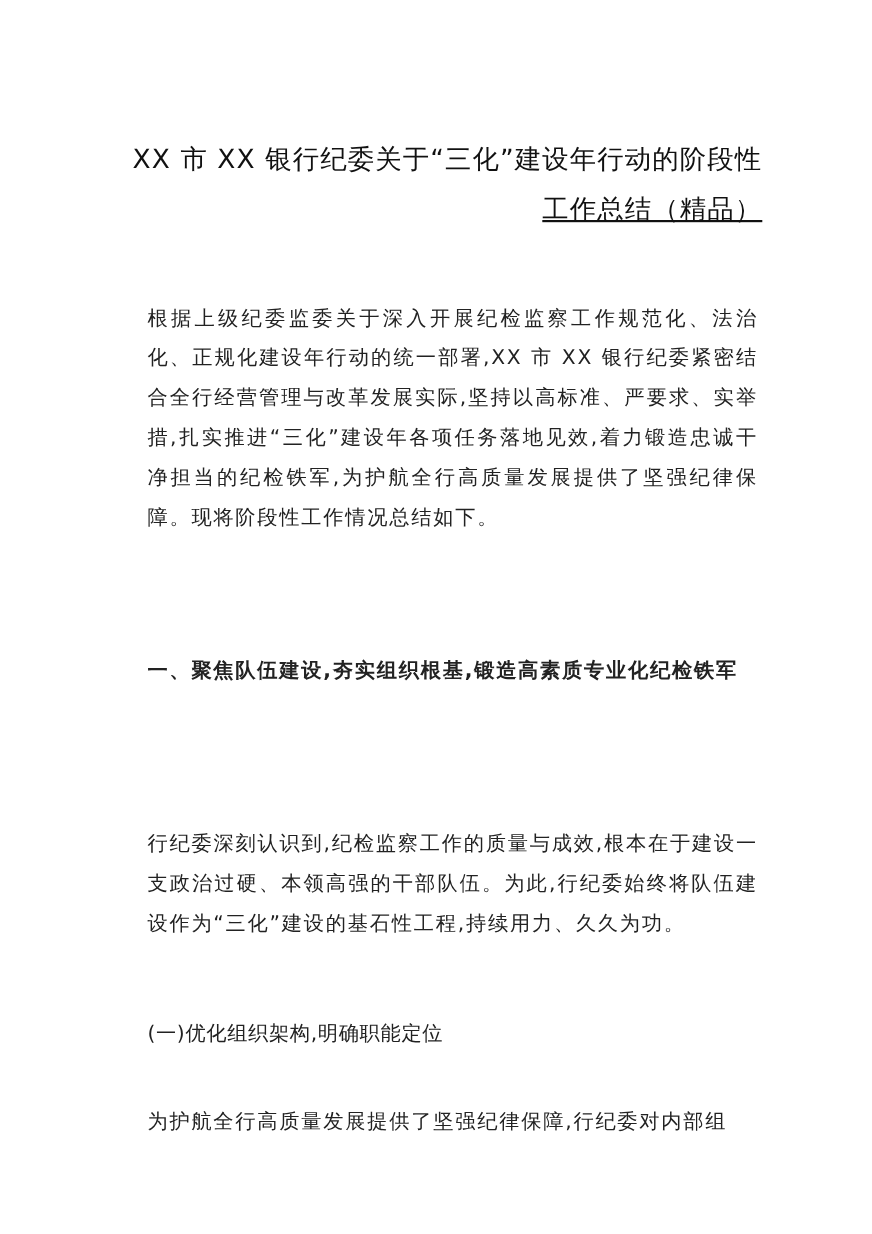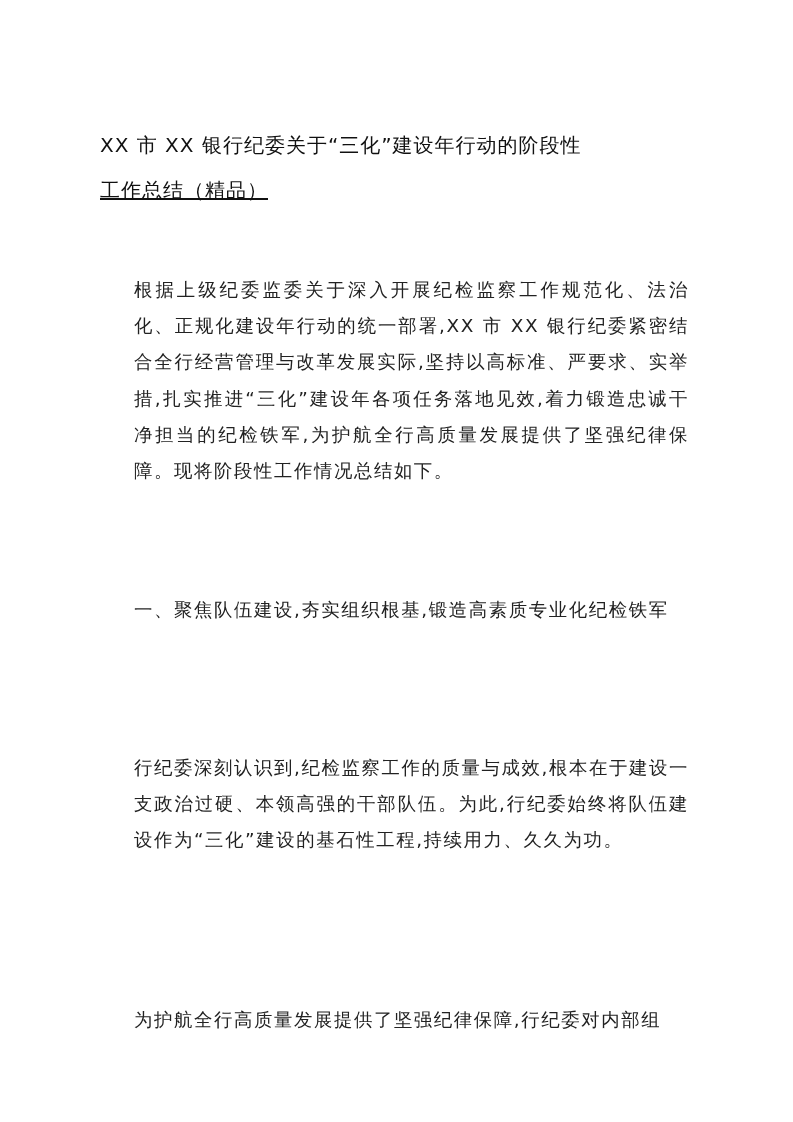--- a/index.html
+++ b/index.html
@@ -1,35 +1,36 @@
 <!DOCTYPE html>
 <html><head>
 <meta charset="utf-8">
 <style>
   html, body { margin: 0; padding: 0; background: #ffffff; }
   body { width: 793px; height: 1122px; position: relative; overflow: hidden;
          font-family: "DejaVu Sans", "Liberation Sans", sans-serif; color: #1a1a1a; }
   .page { position: absolute; left: 0; top: 0; width: 793px; height: 1122px; background: #fff; }
-  .title { position: absolute; left: 100px; width: 593px; text-align: left;
-           font-size: 20px; line-height: 50px; letter-spacing: 1px; color: #111; }
+  .title { position: absolute; left: 100px; width: 593px; text-align: right;
+           font-size: 24px; line-height: 50px; letter-spacing: 1px; color: #111; }
   .title1 { top: 120px; }
   .title2 { top: 165px; text-decoration: underline; }
   .para { position: absolute; left: 120px; width: 555px; font-size: 18.4px;
           line-height: 36.2px; letter-spacing: 1.6px; text-align: justify;
           text-align-last: left; color: #222; margin: 14px; }
   .p1 { top: 258px; }
-  .h1 { top: 578px; }
+  .h1 { top: 578px; font-weight: bold; }
   .p2 { top: 736px; }
   .h2 { top: 908px; letter-spacing: 0.6px; }
   .p3 { top: 988px; }
 </style>
 </head>
 <body>
 
 <div class="page">
   <div class="title title1">XX 市 XX 银行纪委关于“三化”建设年行动的阶段性</div>
   <div class="title title2">工作总结（精品）</div>
 
   <p class="para p1">根据上级纪委监委关于深入开展纪检监察工作规范化、法治化、正规化建设年行动的统一部署,XX 市 XX 银行纪委紧密结合全行经营管理与改革发展实际,坚持以高标准、严要求、实举措,扎实推进“三化”建设年各项任务落地见效,着力锻造忠诚干净担当的纪检铁军,为护航全行高质量发展提供了坚强纪律保障。现将阶段性工作情况总结如下。</p>
   <p class="para h1">一、聚焦队伍建设,夯实组织根基,锻造高素质专业化纪检铁军</p>
   <p class="para p2">行纪委深刻认识到,纪检监察工作的质量与成效,根本在于建设一支政治过硬、本领高强的干部队伍。为此,行纪委始终将队伍建设作为“三化”建设的基石性工程,持续用力、久久为功。</p>
+  <p class="para h2">(一)优化组织架构,明确职能定位</p>
   <p class="para p3">为护航全行高质量发展提供了坚强纪律保障,行纪委对内部组</p>
 </div>
 
 </body></html>

